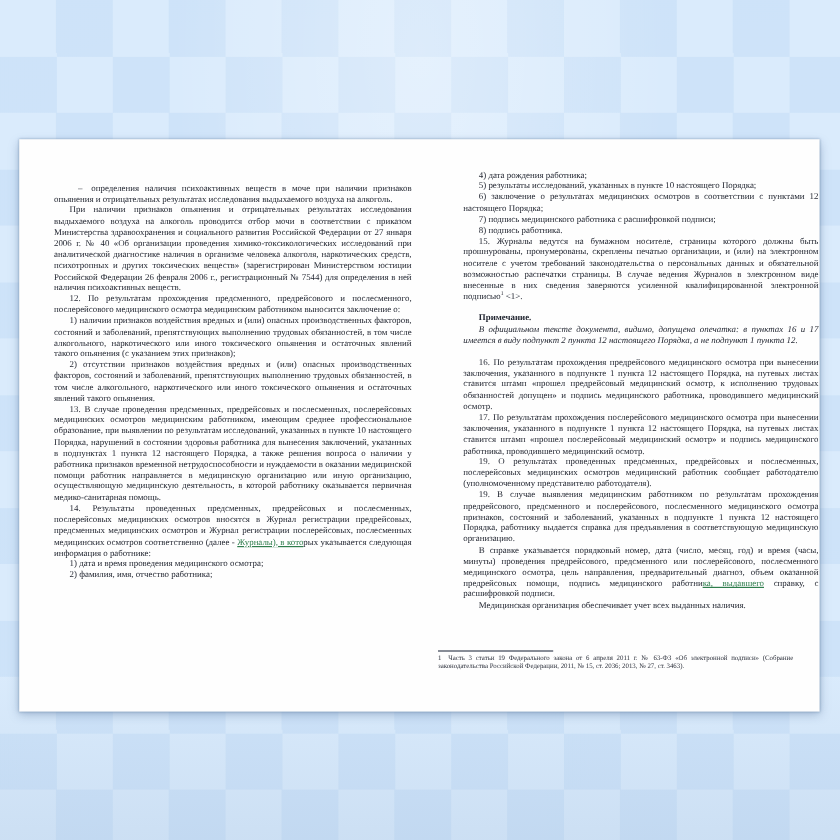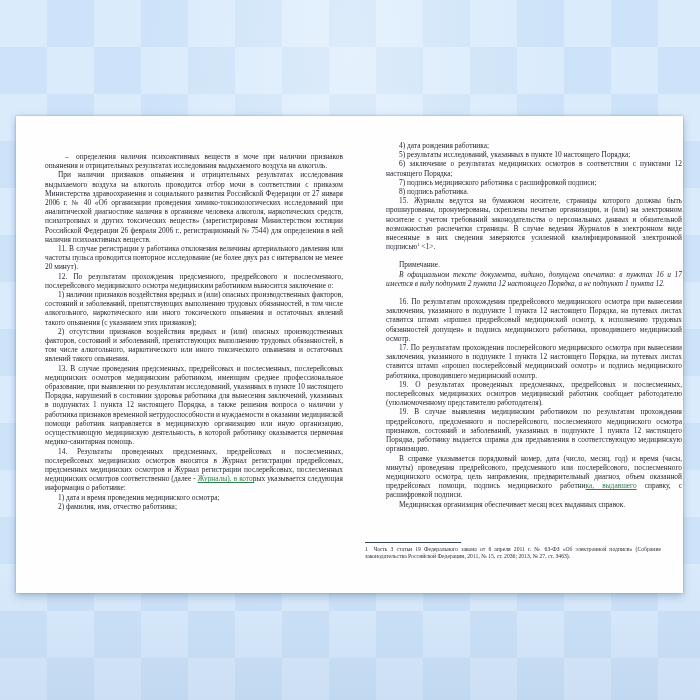--- a/index.html
+++ b/index.html
@@ -25,21 +25,21 @@
   .col{
     position:absolute;top:141px;
     font-size:7.4px;line-height:9.2px;color:#242833;
     text-align:justify;
   }
   .col-left{left:45px;width:298px;margin-top:11px;}
   .col-right{left:386px;width:296px;}
   .col p{margin:0;text-indent:13px;}
   .col p.dash{text-indent:20px;}
   .col p.gap{margin-top:9px;}
-  .col p.note-title{font-weight:normal;}
+  .col p.note-title{font-weight:bold;}
   .col p.note-text{font-style:italic;}
   span.green{color:#2e7d4c;text-decoration:underline;}
   span.sup{font-size:4.6px;vertical-align:super;line-height:0;}
   .fn-rule{
     position:absolute;left:365px;top:542px;width:96px;height:1px;
     background:#3a4354;
   }
   .footnote{
     position:absolute;left:365px;top:546px;width:296px;
     font-size:5.7px;line-height:7.1px;color:#2b2f3a;text-align:justify;
@@ -49,21 +49,20 @@
 </head>
 <body>
 
 <div class="bg"></div>
 
 <div class="page"></div>
 
 <div class="col col-left" id="col-left">
     <p class="dash"><span>–  определения наличия психоактивных веществ в моче при наличии признаков опьянения и отрицательных результатах исследования выдыхаемого воздуха на алкоголь.</span></p>
     <p><span>При наличии признаков опьянения и отрицательных результатах исследования выдыхаемого воздуха на алкоголь проводится отбор мочи в соответствии с приказом Министерства здравоохранения и социального развития Российской Федерации от 27 января 2006 г. № 40 «Об организации проведения химико-токсикологических исследований при аналитической диагностике наличия в организме человека алкоголя, наркотических средств, психотропных и других токсических веществ» (зарегистрирован Министерством юстиции Российской Федерации 26 февраля 2006 г., регистрационный № 7544) для определения в ней наличия психоактивных веществ.</span></p>
-    <p><span>11. В случае регистрации у работника отклонения величины артериального давления или частоты пульса проводится повторное исследование (не более двух раз с интервалом не менее 20 минут).</span></p>
     <p><span>12. По результатам прохождения предсменного, предрейсового и послесменного, послерейсового медицинского осмотра медицинским работником выносится заключение о:</span></p>
     <p><span>1) наличии признаков воздействия вредных и (или) опасных производственных факторов, состояний и заболеваний, препятствующих выполнению трудовых обязанностей, в том числе алкогольного, наркотического или иного токсического опьянения и остаточных явлений такого опьянения (с указанием этих признаков);</span></p>
     <p><span>2) отсутствии признаков воздействия вредных и (или) опасных производственных факторов, состояний и заболеваний, препятствующих выполнению трудовых обязанностей, в том числе алкогольного, наркотического или иного токсического опьянения и остаточных явлений такого опьянения.</span></p>
     <p><span>13. В случае проведения предсменных, предрейсовых и послесменных, послерейсовых медицинских осмотров медицинским работником, имеющим среднее профессиональное образование, при выявлении по результатам исследований, указанных в пункте 10 настоящего Порядка, нарушений в состоянии здоровья работника для вынесения заключений, указанных в подпунктах 1 пункта 12 настоящего Порядка, а также решения вопроса о наличии у работника признаков временной нетрудоспособности и нуждаемости в оказании медицинской помощи работник направляется в медицинскую организацию или иную организацию, осуществляющую медицинскую деятельность, в которой работнику оказывается первичная медико-санитарная помощь.</span></p>
     <p><span>14. Результаты проведенных предсменных, предрейсовых и послесменных, послерейсовых медицинских осмотров вносятся в Журнал регистрации предрейсовых, предсменных медицинских осмотров и Журнал регистрации послерейсовых, послесменных медицинских осмотров соответственно (далее - </span><span class="green">Журналы), в кото</span><span>рых указывается следующая информация о работнике:</span></p>
     <p><span>1) дата и время проведения медицинского осмотра;</span></p>
     <p><span>2) фамилия, имя, отчество работника;</span></p>
   </div>
 <div class="col col-right" id="col-right">
     <p><span>4) дата рождения работника;</span></p>
@@ -72,19 +71,19 @@
     <p><span>7) подпись медицинского работника с расшифровкой подписи;</span></p>
     <p><span>8) подпись работника.</span></p>
     <p><span>15. Журналы ведутся на бумажном носителе, страницы которого должны быть прошнурованы, пронумерованы, скреплены печатью организации, и (или) на электронном носителе с учетом требований законодательства о персональных данных и обязательной возможностью распечатки страницы. В случае ведения Журналов в электронном виде внесенные в них сведения заверяются усиленной квалифицированной электронной подписью</span><span class="sup">1</span><span> &lt;1&gt;.</span></p>
     <p class="note-title gap"><span>Примечание.</span></p>
     <p class="note-text"><span>В официальном тексте документа, видимо, допущена опечатка: в пунктах 16 и 17 имеется в виду подпункт 2 пункта 12 настоящего Порядка, а не подпункт 1 пункта 12.</span></p>
     <p class="gap"><span>16. По результатам прохождения предрейсового медицинского осмотра при вынесении заключения, указанного в подпункте 1 пункта 12 настоящего Порядка, на путевых листах ставится штамп «прошел предрейсовый медицинский осмотр, к исполнению трудовых обязанностей допущен» и подпись медицинского работника, проводившего медицинский осмотр.</span></p>
     <p><span>17. По результатам прохождения послерейсового медицинского осмотра при вынесении заключения, указанного в подпункте 1 пункта 12 настоящего Порядка, на путевых листах ставится штамп «прошел послерейсовый медицинский осмотр» и подпись медицинского работника, проводившего медицинский осмотр.</span></p>
     <p><span>19. О результатах проведенных предсменных, предрейсовых и послесменных, послерейсовых медицинских осмотров медицинский работник сообщает работодателю (уполномоченному представителю работодателя).</span></p>
     <p><span>19. В случае выявления медицинским работником по результатам прохождения предрейсового, предсменного и послерейсового, послесменного медицинского осмотра признаков, состояний и заболеваний, указанных в подпункте 1 пункта 12 настоящего Порядка, работнику выдается справка для предъявления в соответствующую медицинскую организацию.</span></p>
     <p><span>В справке указывается порядковый номер, дата (число, месяц, год) и время (часы, минуты) проведения предрейсового, предсменного или послерейсового, послесменного медицинского осмотра, цель направления, предварительный диагноз, объем оказанной предрейсовых помощи, подпись медицинского работни</span><span class="green">ка, выдавшего</span><span> справку, с расшифровкой подписи.</span></p>
-    <p><span>Медицинская организация обеспечивает месяц всех выданных справок.</span></p>
+    <p><span>Медицинская организация обеспечивает учет всех выданных наличия.</span></p>
   </div>
 
 <div class="fn-rule"></div>
 <div class="footnote" id="footnote">
     <p><span>1 Часть 3 статьи 19 Федерального закона от 6 апреля 2011 г. № 63-ФЗ «Об электронной подписи» (Собрание законодательства Российской Федерации, 2011, № 15, ст. 2036; 2013, № 27, ст. 3463).</span></p>
   </div>
 
 </body></html>

